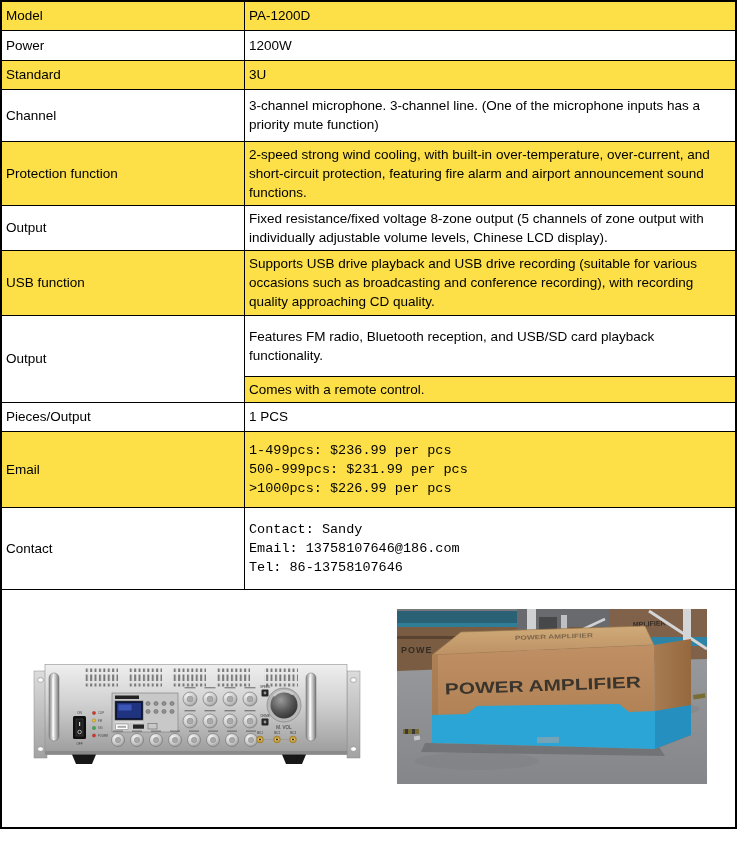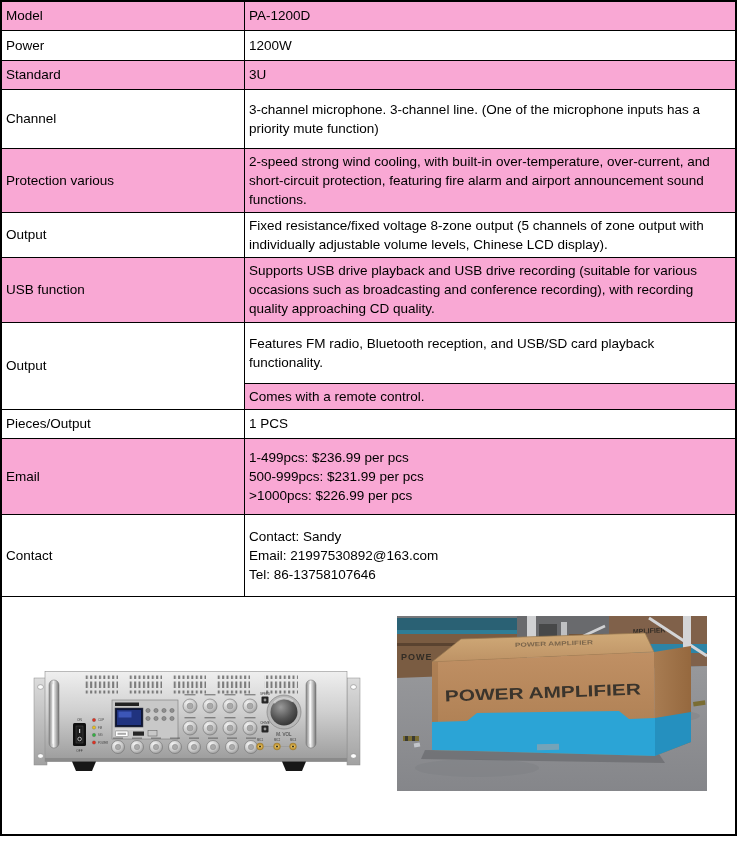--- a/index.html
+++ b/index.html
@@ -2,23 +2,23 @@
 <html><head>
 <meta charset="utf-8">
 <style>
   html,body{margin:0;padding:0;background:#fff;}
   body{width:737px;height:846px;font-family:"Liberation Sans",sans-serif;color:#000;}
   table.spec{width:737px;table-layout:fixed;border-collapse:collapse;border:2px solid #000;
              font-size:13.5px;line-height:19px;}
   table.spec td{border:1px solid #000;vertical-align:middle;padding:3px 6px 3px 4px;
                 overflow:hidden;word-wrap:break-word;}
   td.lab{width:232px;}
-  .shaded{background:#f9a8d4;}
-  .pre{white-space:pre-line;}
-  .h29{height:29px}.h30{height:30px}.h59{height:59px}.h64{height:64px}.h57{height:41px}
+  .shaded{background:#fde047;}
+  .pre{white-space:pre-line;font-family:Liberation Mono, monospace;}
+  .h29{height:29px}.h30{height:30px}.h59{height:52px}.h64{height:64px}.h57{height:41px}
   .h65{height:65px}.h61{height:61px}.h27{height:20px}.h76{height:76px}.h82{height:82px}
   td.photos{height:231px;padding:0;position:relative;background:#fff;}
   .absimg{position:absolute;}
   svg text{font-family:"Liberation Sans",sans-serif;}
 </style>
 </head>
 <body>
 
 <table class="spec">
   <tbody>
@@ -32,21 +32,21 @@
   </tr>
   <tr class="h29">
     <td class="lab shaded">Standard</td>
     <td class="shaded">3U</td>
   </tr>
   <tr class="h59">
     <td class="lab">Channel</td>
     <td>3-channel microphone. 3-channel line. (One of the microphone inputs has a priority mute function)</td>
   </tr>
   <tr class="h64">
-    <td class="lab shaded">Protection various</td>
+    <td class="lab shaded">Protection function</td>
     <td class="shaded">2-speed strong wind cooling, with built-in over-temperature, over-current, and short-circuit protection, featuring fire alarm and airport announcement sound functions.</td>
   </tr>
   <tr class="h57">
     <td class="lab">Output</td>
     <td>Fixed resistance/fixed voltage 8-zone output (5 channels of zone output with individually adjustable volume levels, Chinese LCD display).</td>
   </tr>
   <tr class="h65">
     <td class="lab shaded">USB function</td>
     <td class="shaded">Supports USB drive playback and USB drive recording (suitable for various occasions such as broadcasting and conference recording), with recording quality approaching CD quality.</td>
   </tr>
@@ -63,21 +63,21 @@
   </tr>
   <tr class="h76">
     <td class="lab shaded">Email</td>
     <td class="shaded pre">1-499pcs: $236.99 per pcs
 500-999pcs: $231.99 per pcs
 &gt;1000pcs: $226.99 per pcs</td>
   </tr>
   <tr class="h82">
     <td class="lab">Contact</td>
     <td class="pre">Contact: Sandy
-Email: 21997530892@163.com
+Email: 13758107646@186.com
 Tel: 86-13758107646</td>
   </tr>
 
   <tr>
     <td class="photos" colspan="2">
 
       <svg class="absimg" style="left:30px;top:74px;" width="330" height="102" viewBox="0 0 330 102">
         <defs>
           <linearGradient id="gBody" x1="0" y1="0" x2="0" y2="1">
             <stop offset="0" stop-color="#efefef"></stop>

